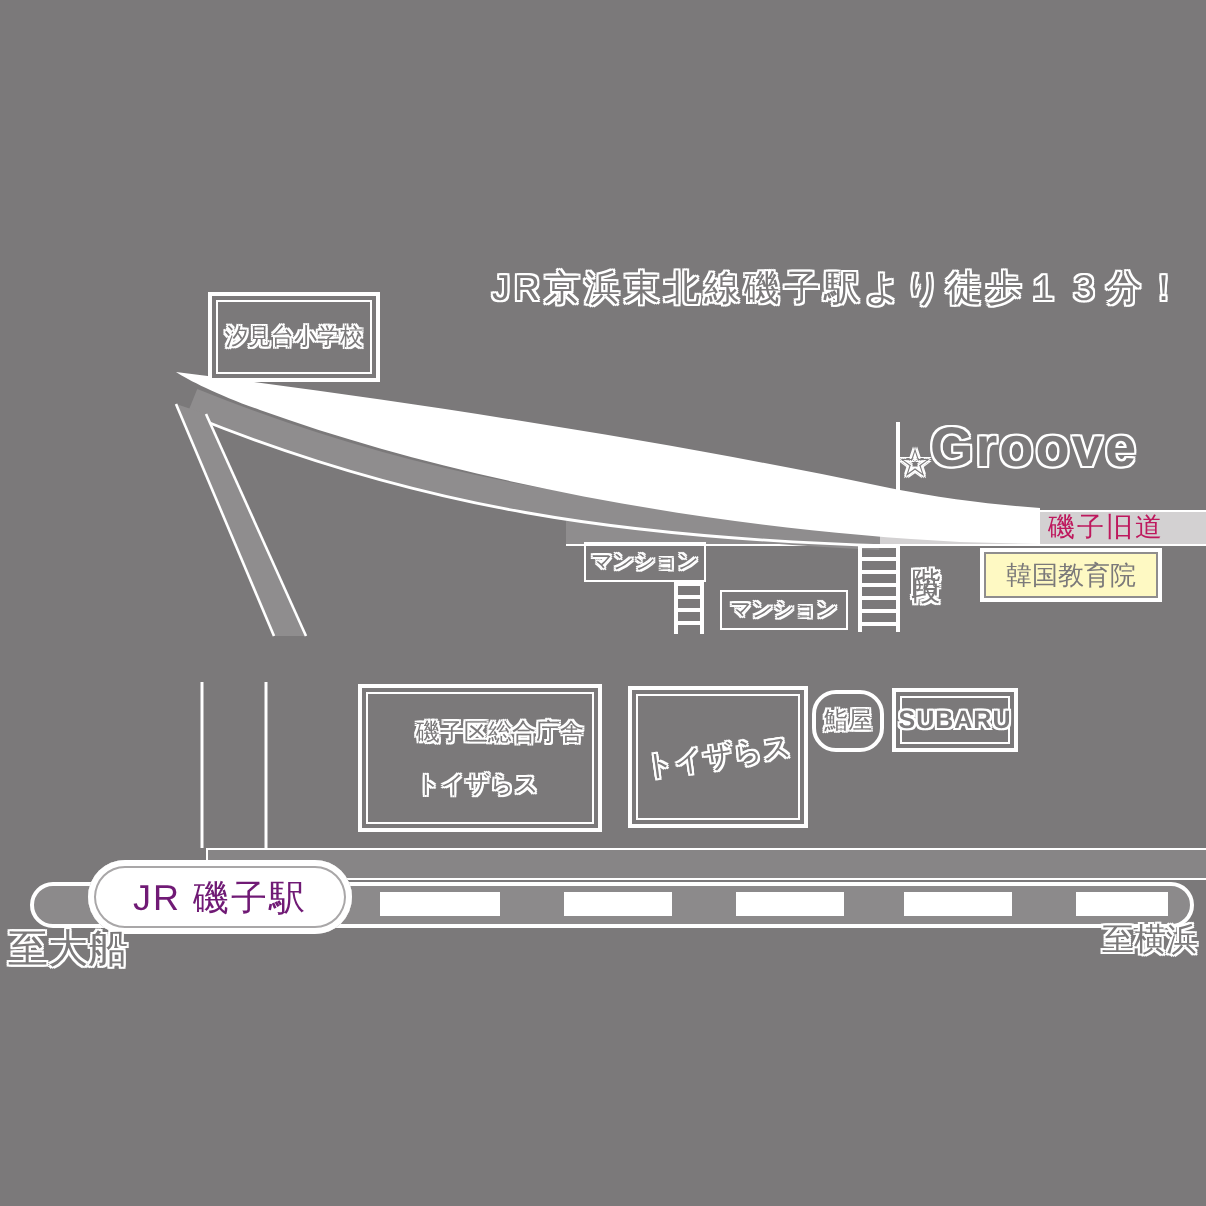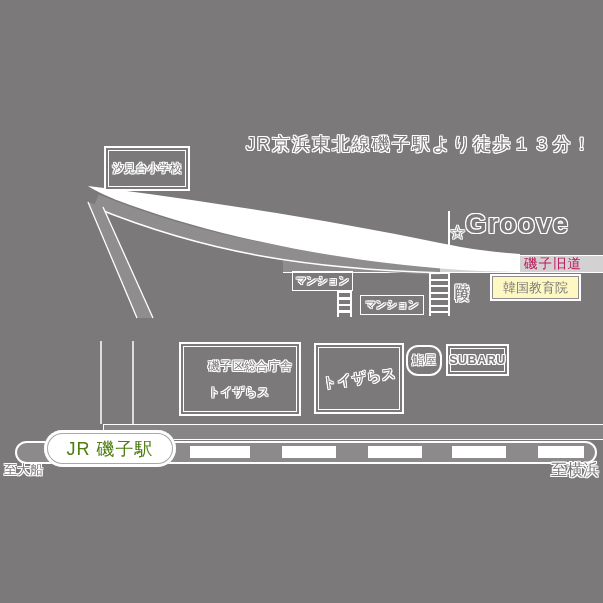--- a/index.html
+++ b/index.html
@@ -110,19 +110,19 @@
 
   <div class="abs" style="left:15px;top:441px;width:582px;height:23px;background:#8c8a8b;box-sizing:border-box;border:2px solid #fff;border-radius:12px;">
     <span style="position:absolute;left:173px;top:3px;width:60px;height:12px;background:#fff;"></span>
     <span style="position:absolute;left:265px;top:3px;width:54px;height:12px;background:#fff;"></span>
     <span style="position:absolute;left:351px;top:3px;width:54px;height:12px;background:#fff;"></span>
     <span style="position:absolute;left:435px;top:3px;width:54px;height:12px;background:#fff;"></span>
     <span style="position:absolute;left:521px;top:3px;width:46px;height:12px;background:#fff;"></span>
   </div>
 
   <div class="abs" style="left:44px;top:430px;width:132px;height:37px;background:#fff;border-radius:19px;box-shadow:inset 0 0 0 3px #fff, inset 0 0 0 4px #a9a7a8;display:flex;align-items:center;justify-content:center;">
-    <span style="color:#4d7c0f;font-size:18px;letter-spacing:1px;">JR 磯子駅</span>
+    <span style="color:#701a75;font-size:18px;letter-spacing:1px;">JR 磯子駅</span>
   </div>
 
-  <div class="abs ol" style="left:4px;top:461px;font-size:13px;">至大船</div>
+  <div class="abs ol" style="left:4px;top:461px;font-size:20px;">至大船</div>
   <div class="abs ol" style="left:551px;top:460px;font-size:16px;text-align:right;">至横浜</div>
 
 </div>
 
 </body></html>

